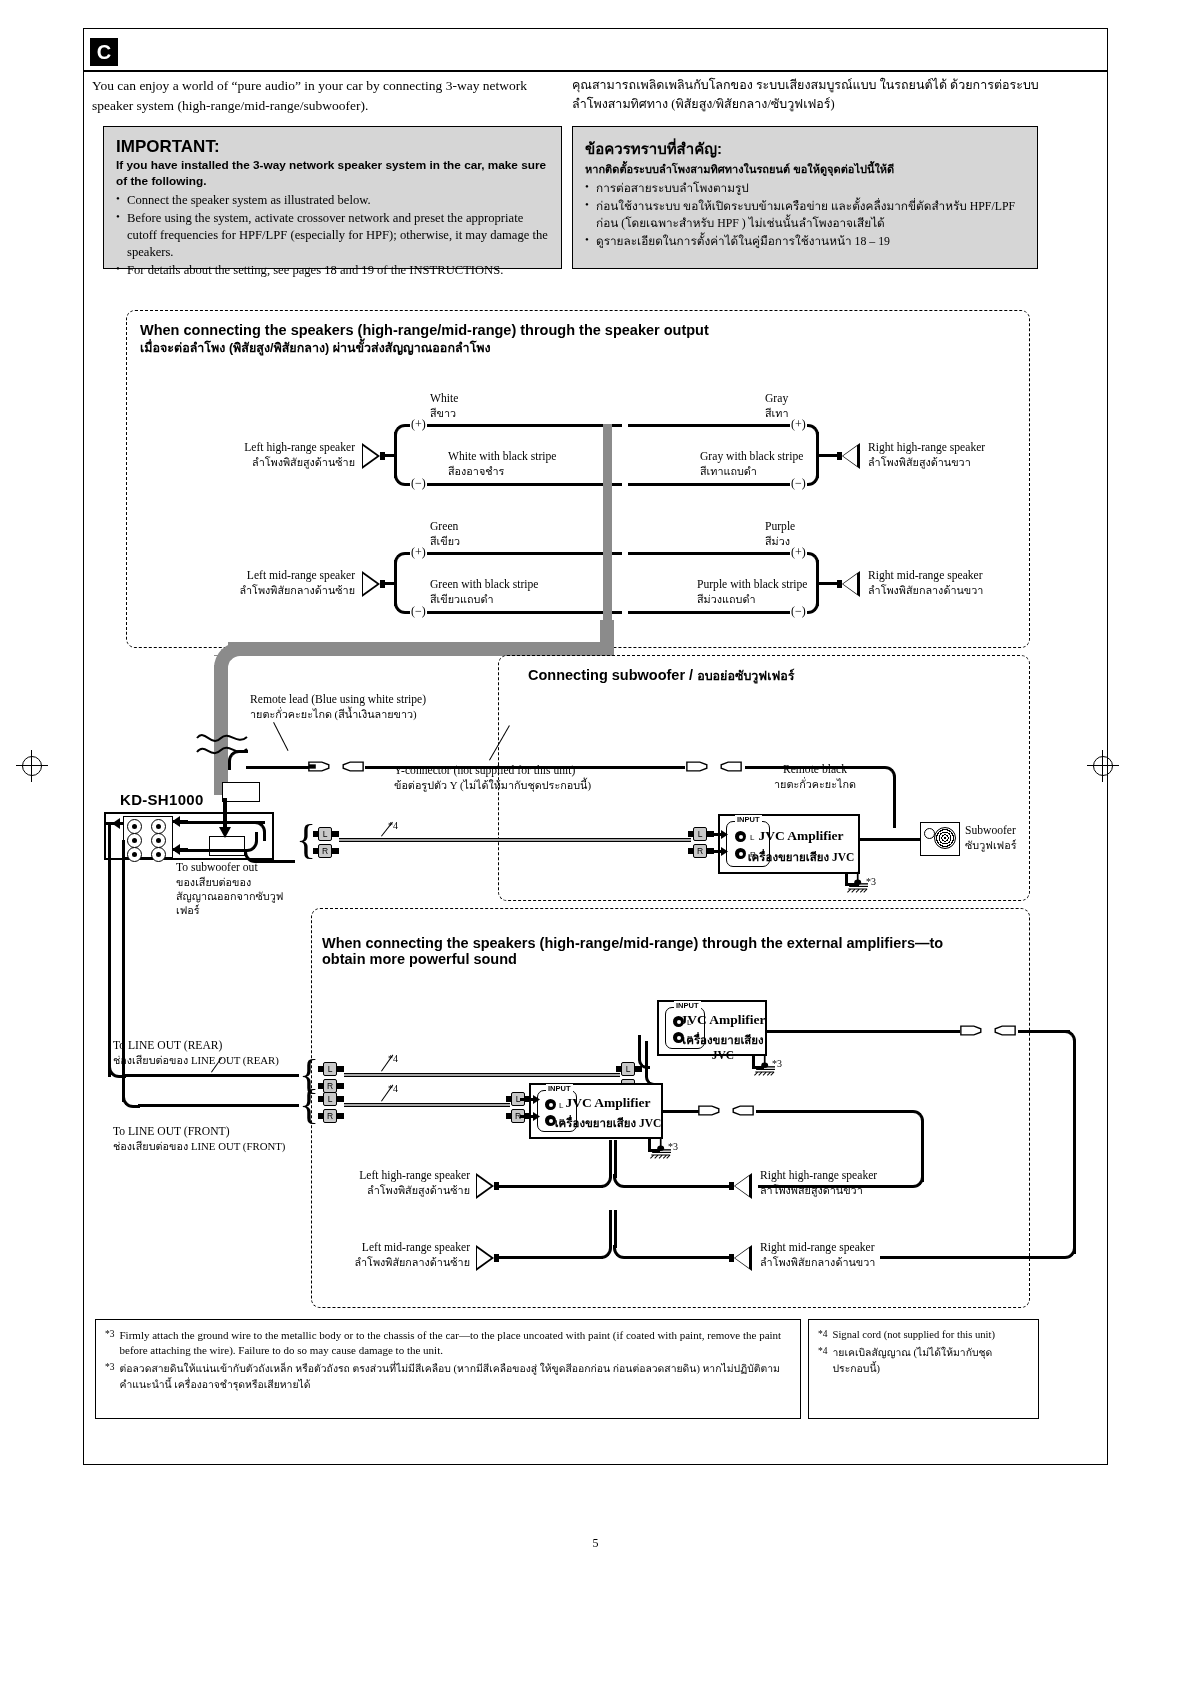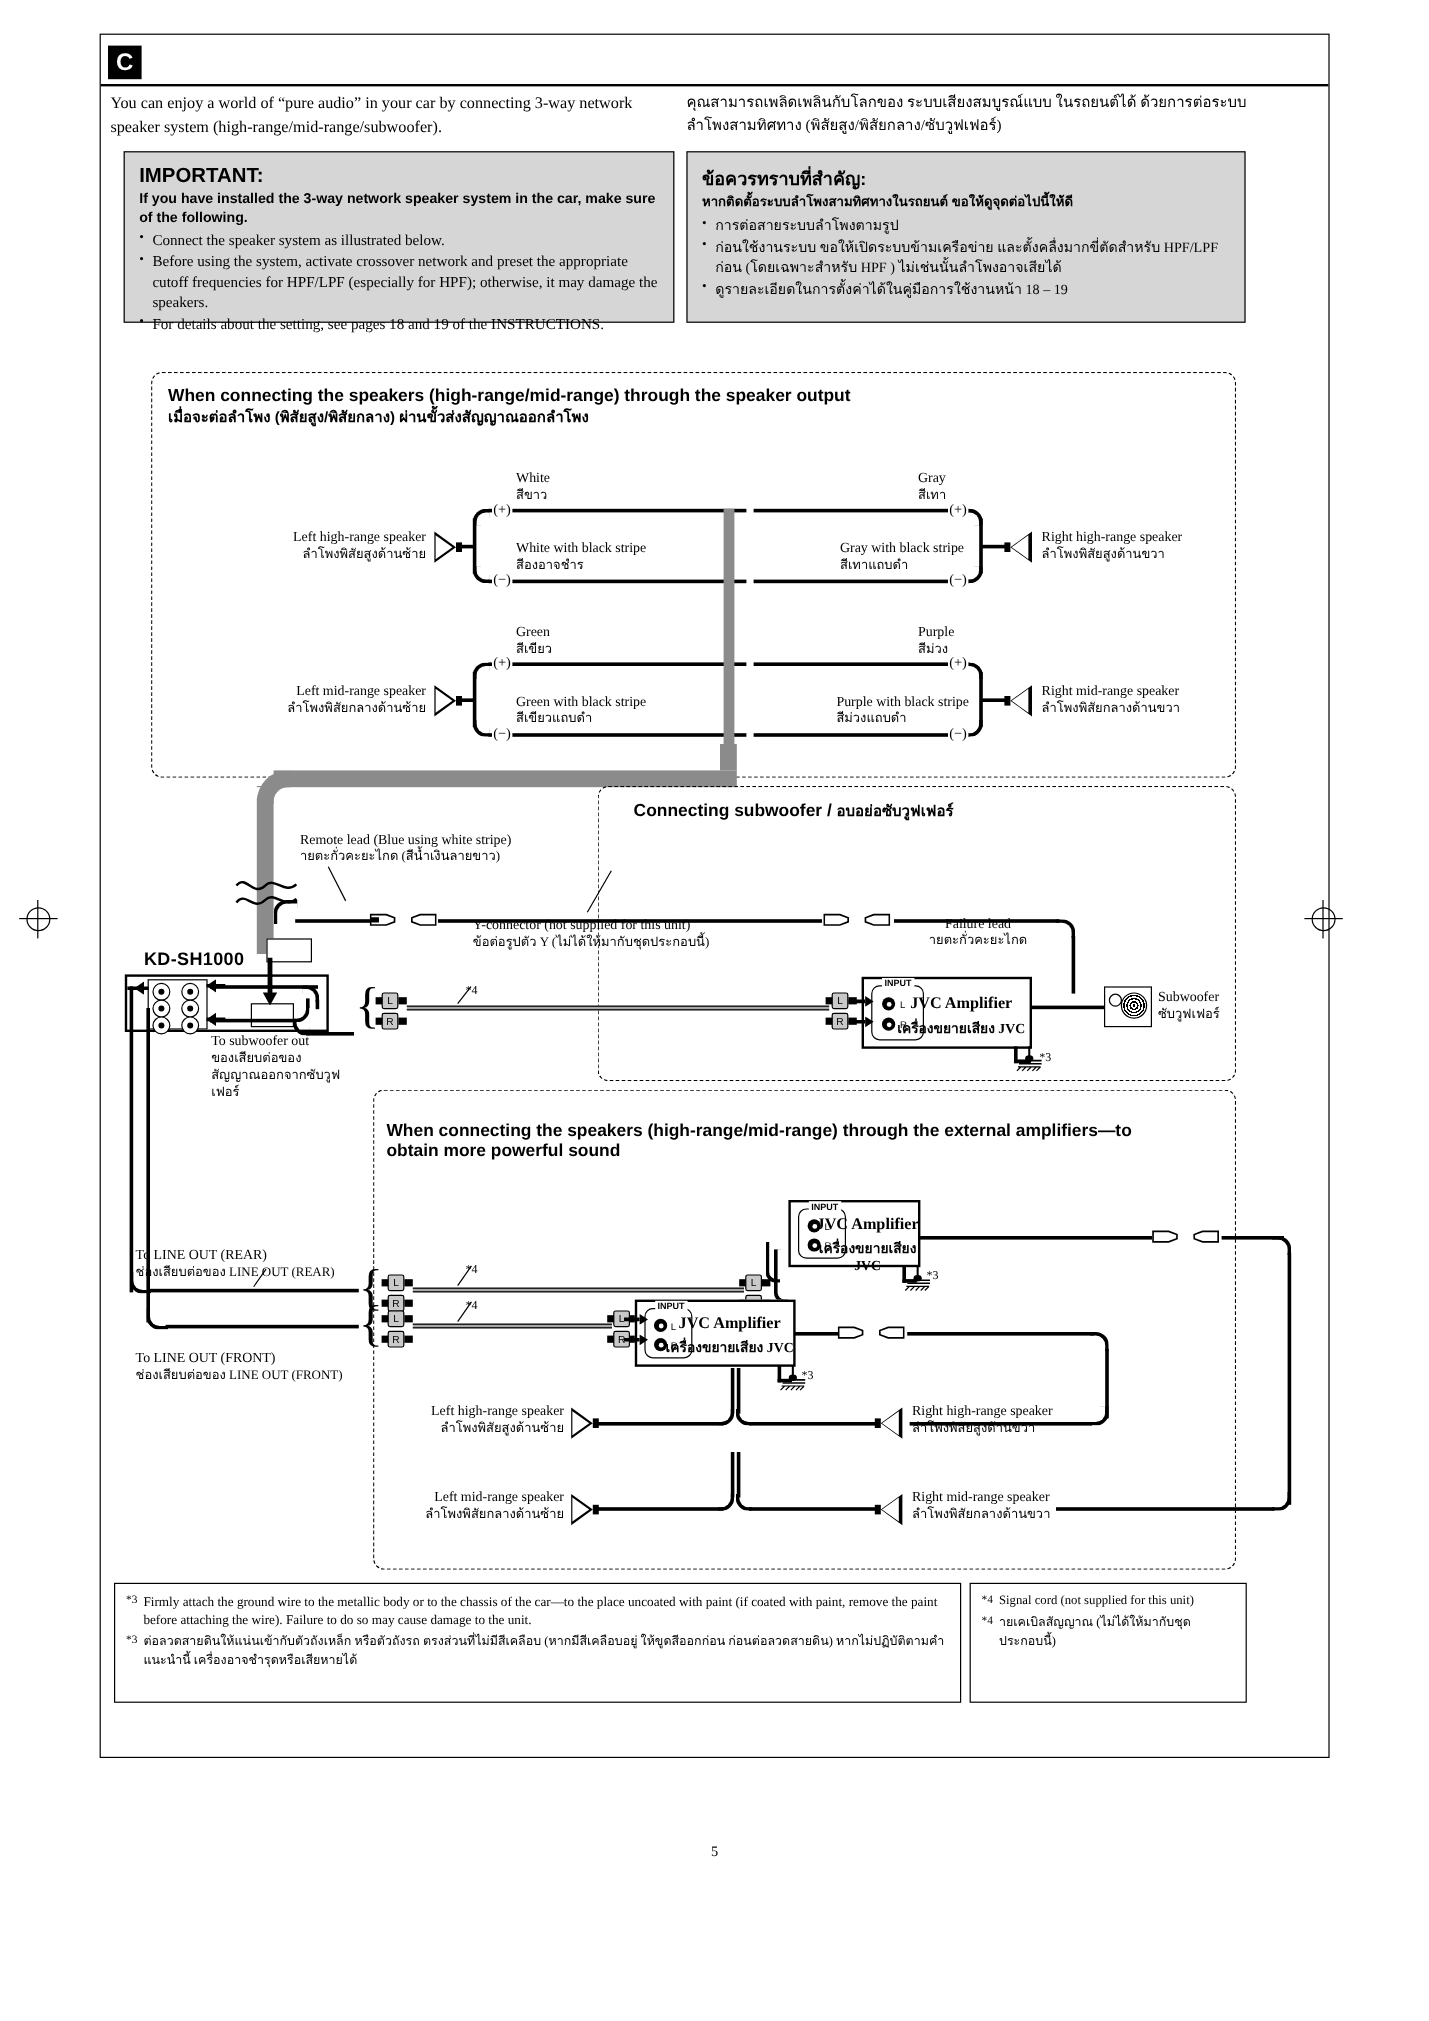--- a/index.html
+++ b/index.html
@@ -208,21 +208,21 @@
   <div class="wire wire-h" style="left:407px;top:424px;width:215px;"></div>
   <div class="pol" style="left:410px;top:417px;">(+)</div>
   <div class="lbl" style="left:430px;top:391px;">
     <span>White</span>
     <span class="th">สีขาว</span>
   </div>
 
   <div class="corner c-bl" style="left:394px;top:472px;width:14px;height:14px;"></div>
   <div class="wire wire-h" style="left:407px;top:483px;width:215px;"></div>
   <div class="pol" style="left:410px;top:476px;">(−)</div>
-  <div class="lbl" style="left:430px;top:449px;">
+  <div class="lbl" style="left:448px;top:449px;">
     <span>White with black stripe</span>
     <span class="th">สีองอาจชำร</span>
   </div>
 
   <div class="wire wire-h" style="left:628px;top:424px;width:180px;"></div>
   <div class="corner c-tr" style="left:805px;top:424px;width:14px;height:14px;"></div>
   <div class="pol" style="left:790px;top:417px;">(+)</div>
   <div class="lbl" style="left:765px;top:391px;">
     <span>Gray</span>
     <span class="th">สีเทา</span>
@@ -350,21 +350,21 @@
     <path d="M1,3 L16,3 L24,6 L24,10 L16,13 L1,13 Z" fill="#fff" stroke="#000" stroke-width="1.6"></path>
   </svg>
   <svg class="plug" style="left:716px;top:759px;" width="30" height="16" viewBox="0 0 30 16">
     <path d="M29,3 L14,3 L6,6 L6,10 L14,13 L29,13 Z" fill="#fff" stroke="#000" stroke-width="1.6"></path>
   </svg>
   <div class="wire wire-h" style="left:745px;top:766px;width:138px;"></div>
   <div class="corner c-tr" style="left:880px;top:766px;width:16px;height:16px;"></div>
   <div class="wire wire-v" style="left:893px;top:780px;height:48px;"></div>
 
   <div class="lbl c" style="left:760px;top:762px;width:110px;">
-    <span>Failure lead</span>
+    <span>Remote black</span>
     <span class="th">ายตะกั่วคะยะไกด</span>
   </div>
 
   <div class="brace" style="left:296px;top:818px;">{</div>
   <div class="rca" style="left:313px;top:827px;">
     <div class="pin-l"></div>
       <div class="body">L</div>
       <div class="pin-r"></div>
   </div>
   <div class="rca" style="left:313px;top:844px;">
@@ -678,21 +678,21 @@
     <span class="th">ลำโพงพิสัยกลางด้านขวา</span>
   </div>
 
   <div class="fnbox fn-left">
     <div class="fnrow">
       <div class="mk">*3</div>
       <div class="tx">Firmly attach the ground wire to the metallic body or to the chassis of the car—to the place uncoated with paint (if coated with paint, remove the paint before attaching the wire). Failure to do so may cause damage to the unit.</div>
     </div>
     <div class="fnrow">
       <div class="mk">*3</div>
-      <div class="tx th">ต่อลวดสายดินให้แน่นเข้ากับตัวถังเหล็ก หรือตัวถังรถ ตรงส่วนที่ไม่มีสีเคลือบ (หากมีสีเคลือบอยู่ ให้ขูดสีออกก่อน ก่อนต่อลวดสายดิน) หากไม่ปฏิบัติตามคำแนะนำนี้ เครื่องอาจชำรุดหรือเสียหายได้</div>
+      <div class="tx th">ต่อลวดสายดินให้แน่นเข้ากับตัวถังเหล็ก หรือตัวถังรถ ตรงส่วนที่ไม่มีสีเคลือบ (หากมีสีเคลือของสู่ ให้ขูดสีออกก่อน ก่อนต่อลวดสายดิน) หากไม่ปฏิบัติตามคำแนะนำนี้ เครื่องอาจชำรุดหรือเสียหายได้</div>
     </div>
   </div>
 
   <div class="fnbox fn-right">
     <div class="fnrow">
       <div class="mk">*4</div>
       <div class="tx small">Signal cord (not supplied for this unit)</div>
     </div>
     <div class="fnrow">
       <div class="mk">*4</div>

